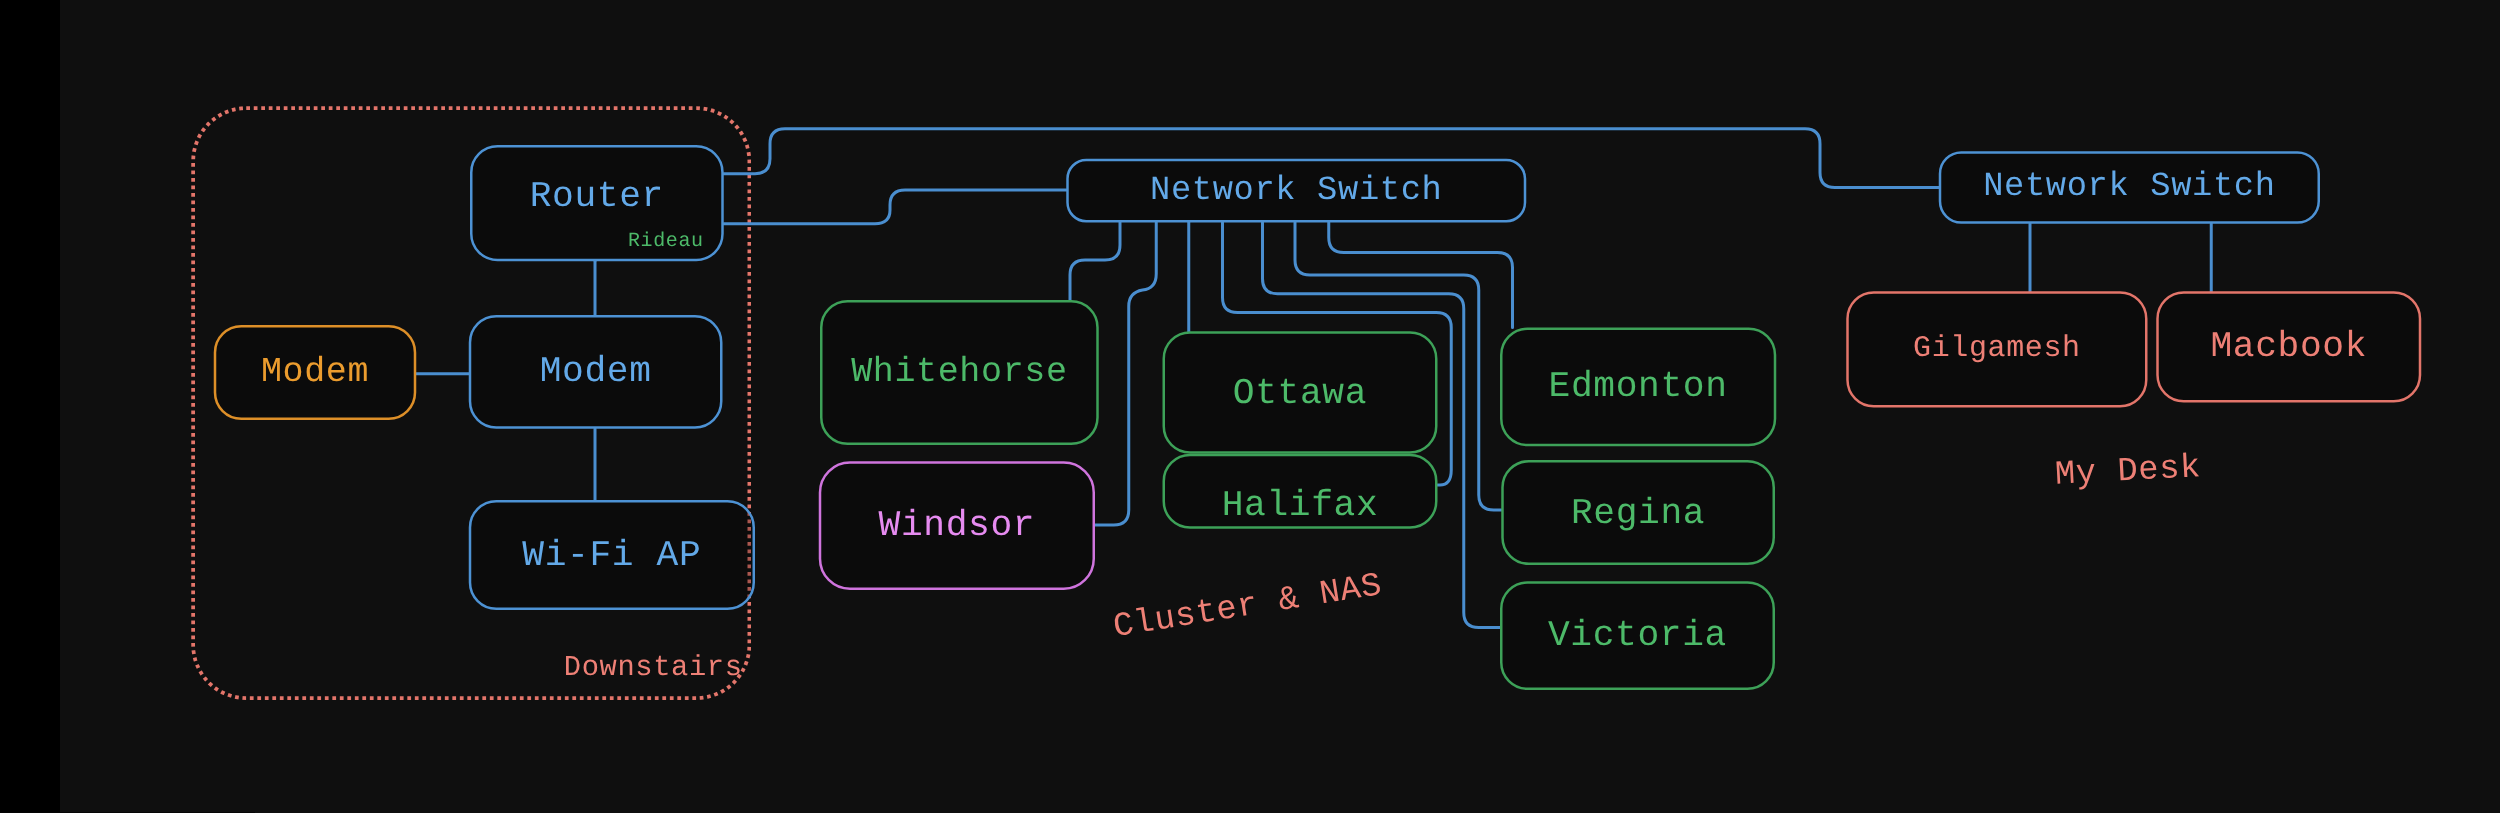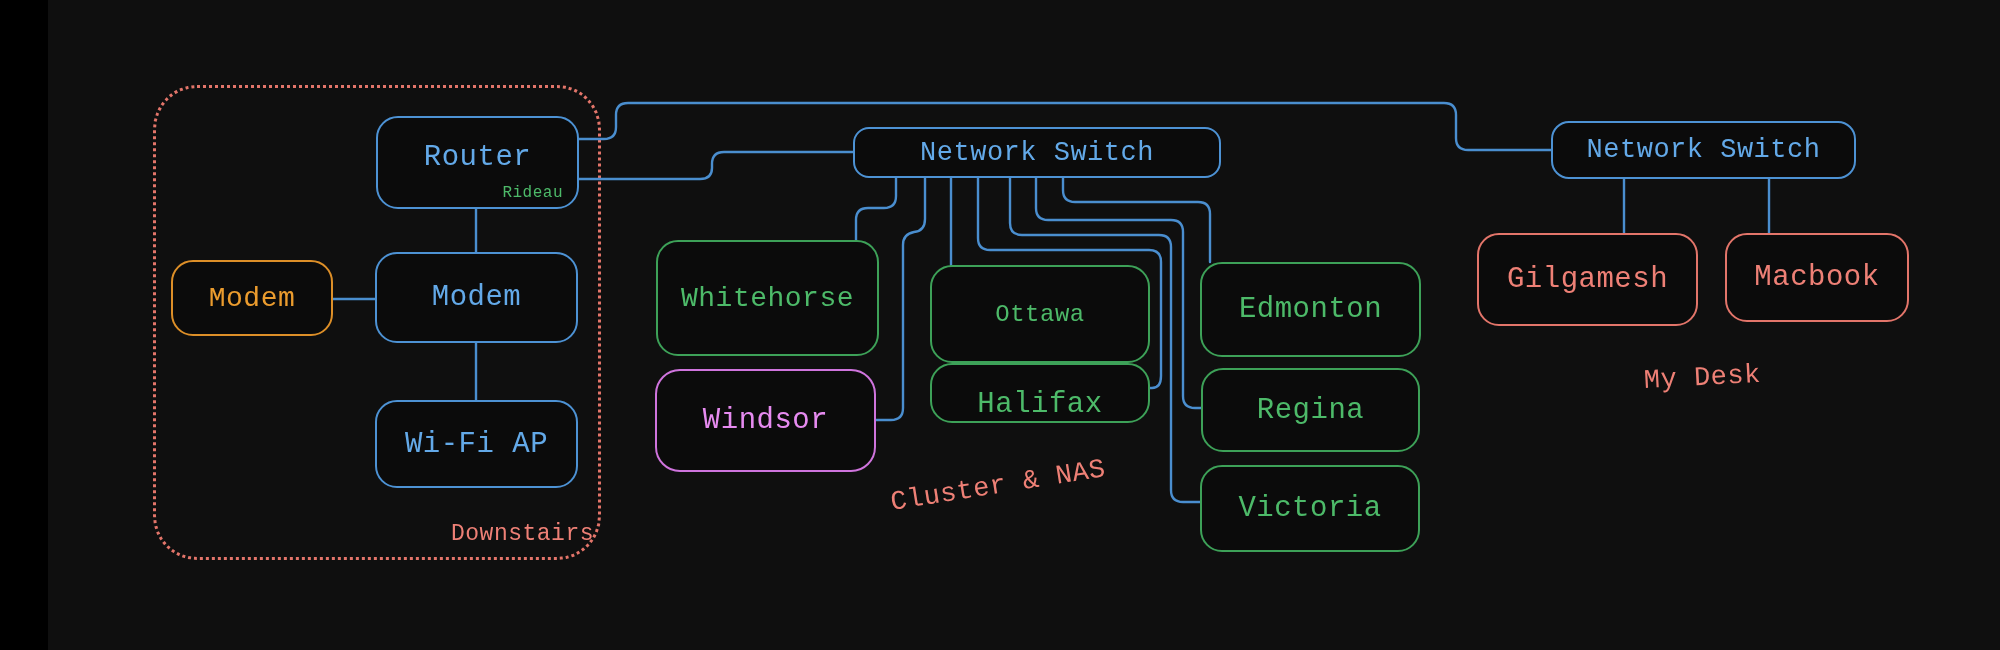--- a/index.html
+++ b/index.html
@@ -72,37 +72,37 @@
   </div>
 
   <div class="node orange" style="left:123px;top:260px;width:162px;height:76px;font-size:28px;">
     <span>Modem</span>
   </div>
 
   <div class="node blue" style="left:327px;top:252px;width:203px;height:91px;font-size:29px;align-items:center;">
     <span>Modem</span>
   </div>
 
-  <div class="node blue" style="left:327px;top:400px;width:203px;height:88px;font-size:29px;">
+  <div class="node blue" style="left:327px;top:400px;width:229px;height:88px;font-size:29px;">
     <span>Wi-Fi AP</span>
   </div>
 
   <div class="node blue" style="left:805px;top:127px;width:368px;height:51px;font-size:27px;border-radius:16px;">
     <span>Network Switch</span>
   </div>
 
   <div class="node green" style="left:608px;top:240px;width:223px;height:116px;font-size:28px;">
     <span>Whitehorse</span>
   </div>
 
   <div class="node purple" style="left:607px;top:369px;width:221px;height:103px;font-size:29px;border-radius:25px;">
     <span>Windsor</span>
   </div>
 
-  <div class="node green" style="left:882px;top:265px;width:220px;height:98px;font-size:24px;">
+  <div class="node green" style="left:882px;top:265px;width:220px;height:98px;font-size:29px;">
     <span>Ottawa</span>
   </div>
 
   <div class="node green" style="left:882px;top:363px;width:220px;height:60px;font-size:29px;align-items:flex-end;">
     <span>Halifax</span>
   </div>
 
   <div class="node green" style="left:1152px;top:262px;width:221px;height:95px;font-size:29px;">
     <span>Edmonton</span>
   </div>
@@ -112,25 +112,25 @@
   </div>
 
   <div class="node green" style="left:1152px;top:465px;width:220px;height:87px;font-size:29px;">
     <span>Victoria</span>
   </div>
 
   <div class="node blue" style="left:1503px;top:121px;width:305px;height:58px;font-size:27px;border-radius:18px;">
     <span>Network Switch</span>
   </div>
 
-  <div class="node salmon" style="left:1429px;top:233px;width:221px;height:93px;font-size:29px;">
+  <div class="node salmon" style="left:1429px;top:233px;width:241px;height:93px;font-size:24px;">
     <span>Gilgamesh</span>
   </div>
 
-  <div class="node salmon" style="left:1677px;top:233px;width:184px;height:89px;font-size:29px;">
+  <div class="node salmon" style="left:1677px;top:233px;width:212px;height:89px;font-size:29px;">
     <span>Macbook</span>
   </div>
 
   <div class="free-label" style="left:403px;top:521px;font-size:23px;">Downstairs</div>
 
   <div class="free-label" style="left:843px;top:488px;font-size:27px;transform:rotate(-9deg);transform-origin:left center;">Cluster &amp; NAS</div>
 
   <div class="free-label" style="left:1596px;top:366px;font-size:27px;transform:rotate(-3deg);transform-origin:left center;">My Desk</div>
 
 </div>

